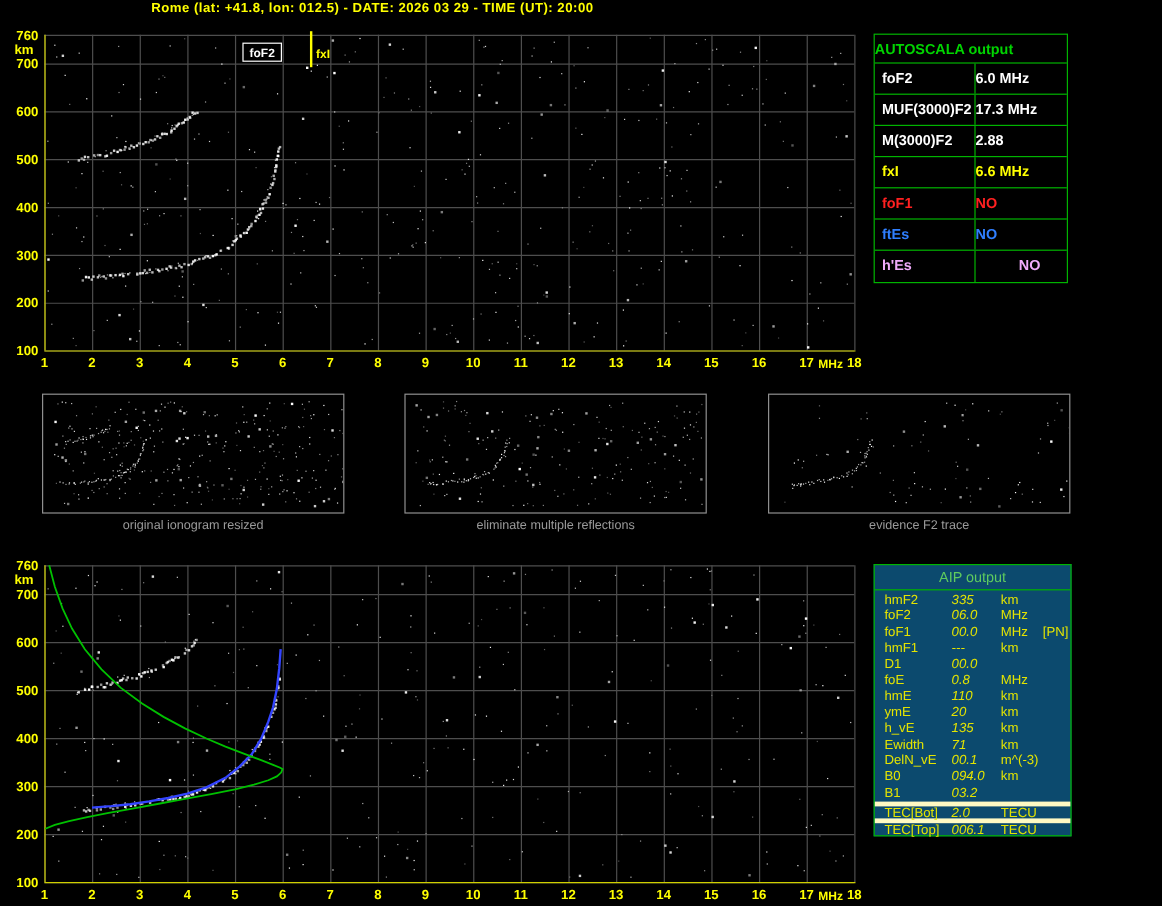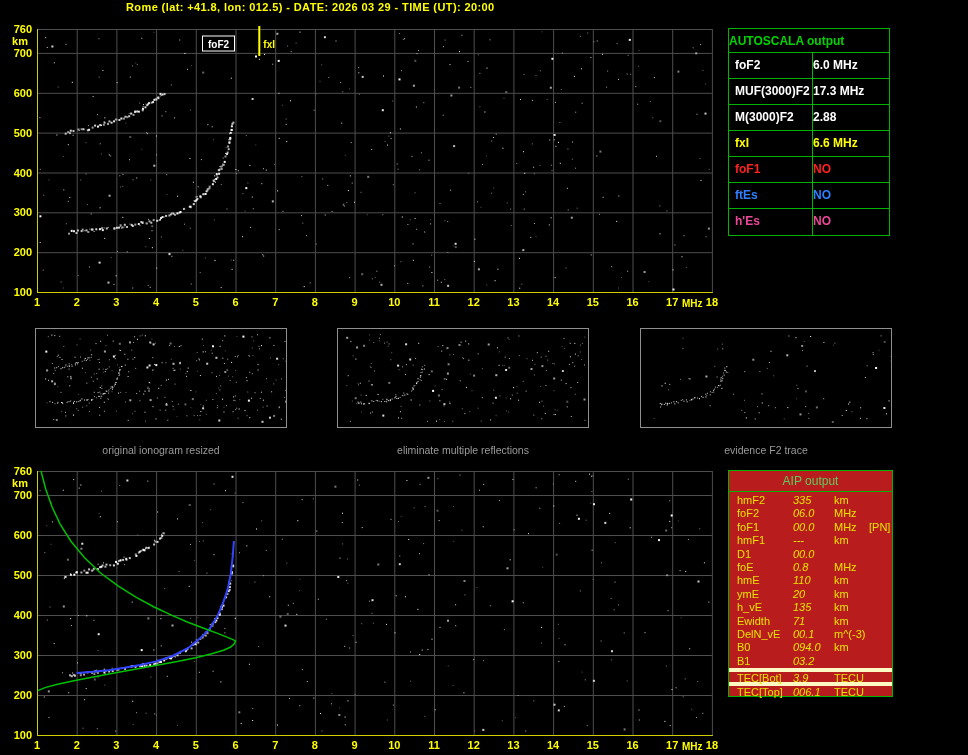--- a/index.html
+++ b/index.html
@@ -5,30 +5,30 @@
   * {margin:0;padding:0;box-sizing:border-box;}
   html,body{background:#000000;}
   body{width:968px;height:755px;overflow:hidden;font-family:"Liberation Sans",sans-serif;}
   #root{position:relative;width:968px;height:755px;background:#000000;}
   #page-title{position:absolute;left:88px;top:1px;color:#ffff00;font-size:11px;font-weight:bold;letter-spacing:.4px;white-space:pre;margin-left:38px;}
   svg.plot{position:absolute;left:0;display:block;}
   #main-plot{top:0;}
   #bottom-plot{top:455px;}
   .thumb{position:absolute;top:328px;width:252px;height:100px;border:1px solid #8f8f8f;background:#000;overflow:hidden;}
   .thumb svg{display:block;}
-  .thumb-caption{position:absolute;top:444px;width:252px;text-align:center;color:#9a9a9a;font-size:10.5px;}
+  .thumb-caption{position:absolute;top:432px;width:252px;text-align:center;color:#9a9a9a;font-size:10.5px;}
   
   #autoscala-table{position:absolute;left:728px;top:28px;width:162px;border:1px solid #00b400;background:#000;font-weight:bold;font-size:12px;color:#fff;}
   .as-header{height:24px;line-height:24px;text-align:left;color:#00d400;border-bottom:1px solid #00b400;}
   .as-row{display:flex;height:26px;line-height:25px;border-bottom:1px solid #00b400;}
   .as-row:last-child{border-bottom:none;}
   .as-label{width:84px;padding-left:6px;border-right:1px solid #00b400;}
   .as-value{flex:1;}
   
-  #aip-table{position:absolute;left:728px;top:470px;width:165px;border:1px solid #00b400;background:#b91c1c;color:#e4e400;font-size:11px;}
+  #aip-table{position:absolute;left:728px;top:470px;width:165px;border:1px solid #00b400;background:#0c4a6e;color:#e4e400;font-size:11px;}
   .aip-header{height:21px;line-height:21px;text-align:center;color:#5ecb5e;border-bottom:1px solid #00b400;font-size:12px;}
   #aip-rows{padding-top:2px;}
   .aip-row{display:flex;height:13.4px;line-height:13.4px;white-space:nowrap;}
   .aip-name{width:64px;padding-left:8px;}
   .aip-val{width:32px;text-align:left;font-style:italic;}
   .aip-unit{width:44px;padding-left:9px;}
   .aip-extra{flex:1;}
   .aip-tec .aip-row{border-top:4px solid #fef9c3;height:14px;line-height:13.5px;}
 </style>
 </head>
@@ -751,21 +751,21 @@
           <div class="as-value">6.6 MHz</div>
         </div>
         <div class="as-row" style="color: rgb(255, 32, 32);">
           <div class="as-label">foF1</div>
           <div class="as-value">NO</div>
         </div>
         <div class="as-row" style="color: rgb(47, 127, 255);">
           <div class="as-label">ftEs</div>
           <div class="as-value">NO</div>
         </div>
-        <div class="as-row" style="color: #ec4899;">
+        <div class="as-row" style="color: #f0abfc; gap: 36px;">
           <div class="as-label">h'Es</div>
           <div class="as-value">NO</div>
         </div>
       </div>
   </div>
 
   <div class="thumb" style="left:35px">
       <svg id="thumb-0" width="250" height="98">
         <g fill="#ffffff">
           <rect x="187.5" y="77.7" width="1" height="1" opacity="0.33"></rect>
@@ -2307,21 +2307,21 @@
         <div class="aip-row">
           <div class="aip-name">B1</div>
           <div class="aip-val">03.2</div>
           <div class="aip-unit"></div>
           <div class="aip-extra"></div>
         </div>
       </div>
     <div id="aip-tec" class="aip-tec">
         <div class="aip-row">
           <div class="aip-name">TEC[Bot]</div>
-          <div class="aip-val">3.9</div>
+          <div class="aip-val">2.0</div>
           <div class="aip-unit">TECU</div>
           <div class="aip-extra"></div>
         </div>
         <div class="aip-row">
           <div class="aip-name">TEC[Top]</div>
           <div class="aip-val">006.1</div>
           <div class="aip-unit">TECU</div>
           <div class="aip-extra"></div>
         </div>
       </div>

